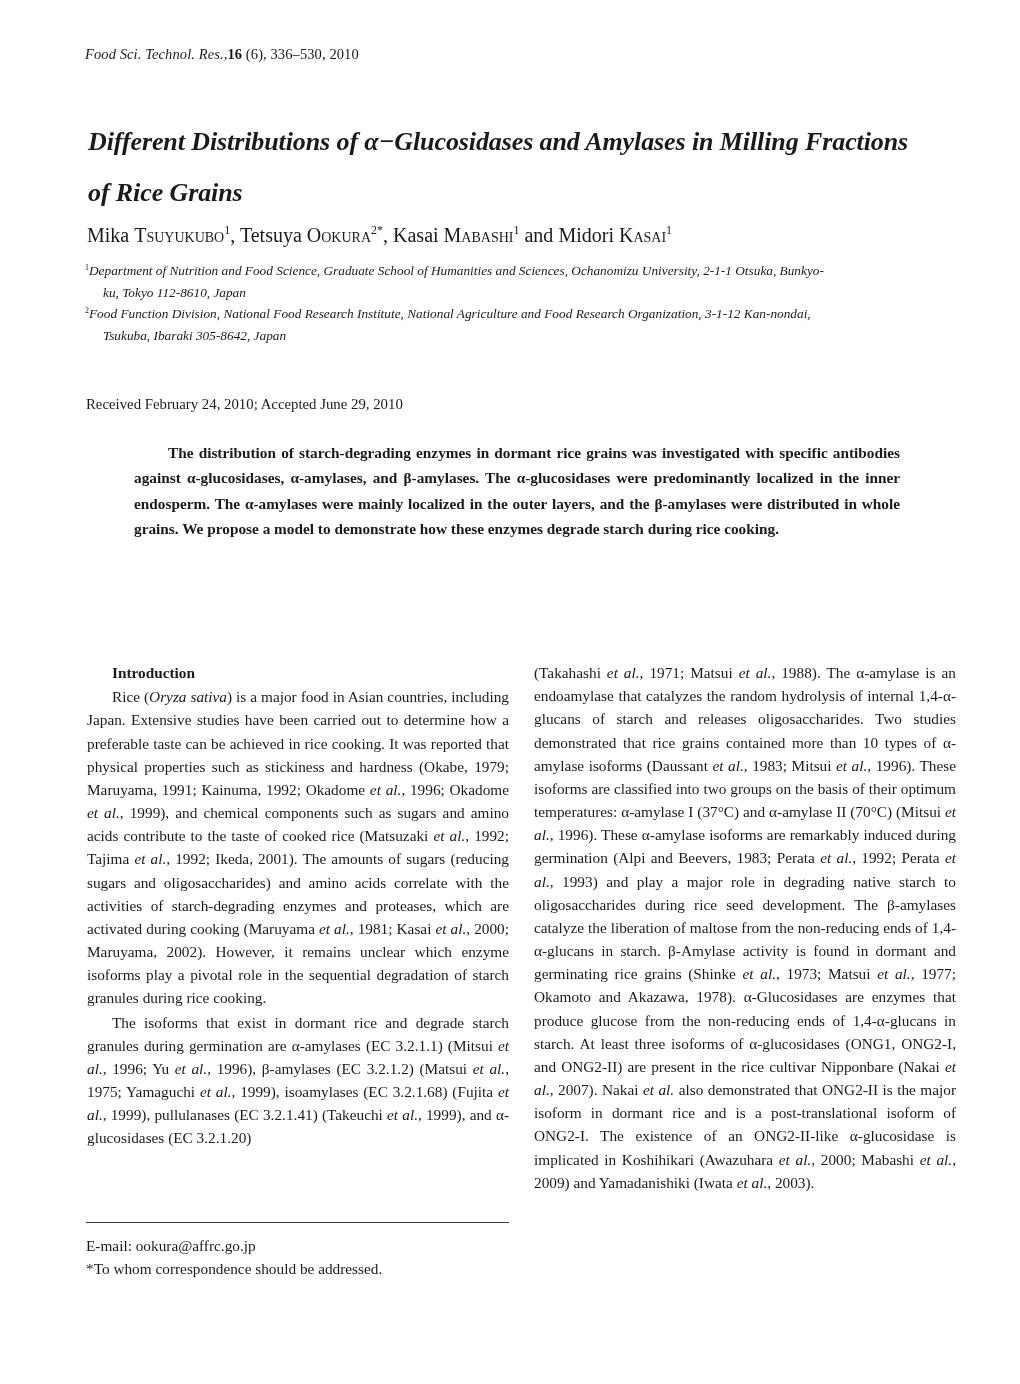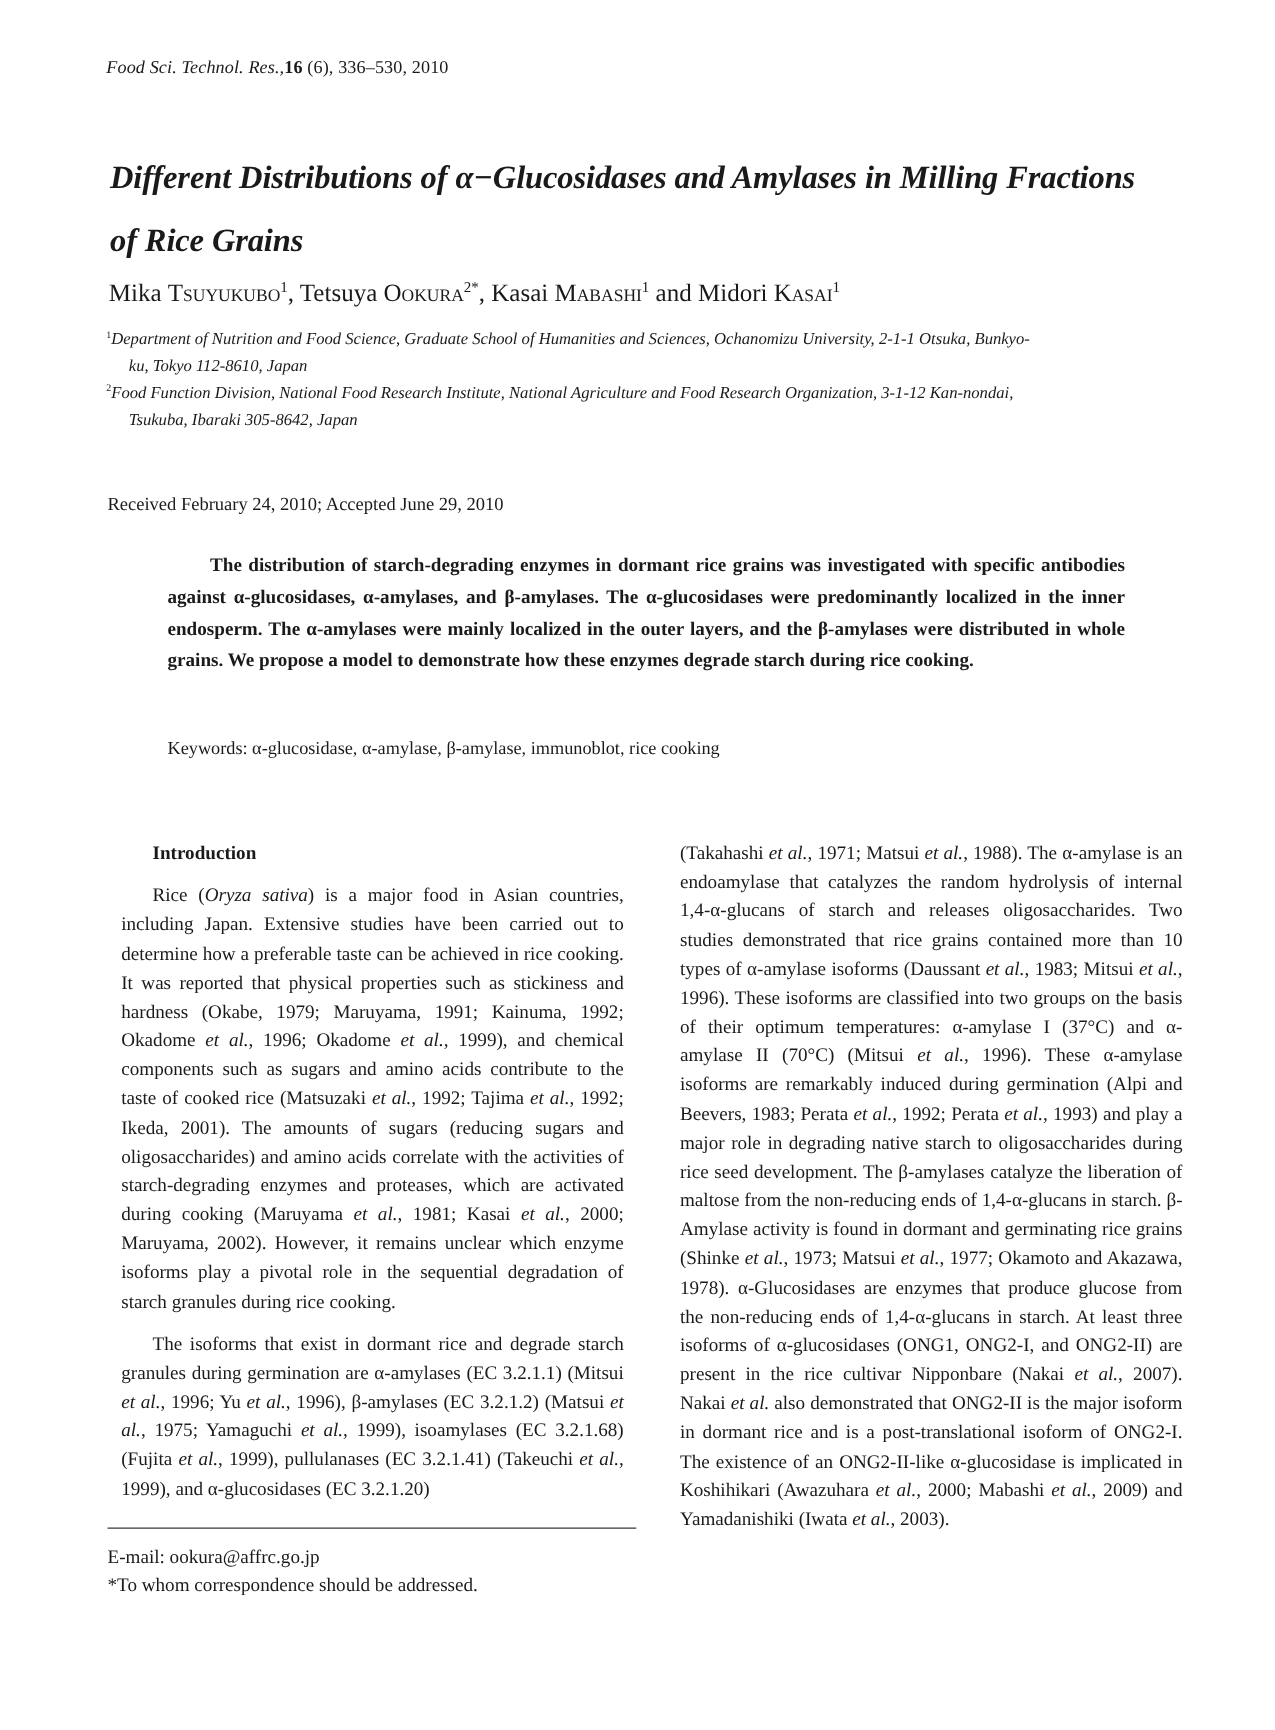--- a/index.html
+++ b/index.html
@@ -129,21 +129,21 @@
   }
   .col.left  { left: 86px; }
   .col.right { left: 533px; }
 
   .sect-head {
     font-weight: bold;
     margin: 0 0 0 0;
     text-align: left;
   }
   .col p {
-    margin: 11px;
+    margin: 1px;
     text-indent: 25px;
   }
   .col p.noindent { text-indent: 0; }
 
   i, .it { font-style: italic; }
 
   
   .footnote {
     position: absolute;
     left: 86px;
@@ -186,21 +186,20 @@
     <div class="affil">
       <sup class="marker">2</sup><span>Food Function Division, National Food Research Institute, National Agriculture and Food Research Organization, 3-1-12 Kan-nondai,</span>
       <span class="cont">Tsukuba, Ibaraki 305-8642, Japan</span>
     </div>
   </div>
 
   <div class="dates">Received February 24, 2010; Accepted June 29, 2010</div>
 
   <div class="abstract">The distribution of starch-degrading enzymes in dormant rice grains was investigated with specific antibodies against α-glucosidases, α-amylases, and β-amylases.  The α-glucosidases were predominantly localized in the inner endosperm. The α-amylases were mainly localized in the outer layers, and the β-amylases were distributed in whole grains.  We propose a model to demonstrate how these enzymes degrade starch during rice cooking.</div>
 
-  <div class="keywords">Keywords: α-glucosidase, α-amylase, β-amylase, immunoblot, rice cooking</div>
 
   <div class="col left">
     <p class="sect-head">Introduction</p>
     <p><span>Rice (</span><i>Oryza sativa</i><span>) is a major food in Asian countries, including Japan.  Extensive studies have been carried out to determine how a preferable taste can be achieved in rice cooking.  It was reported that physical properties such as stickiness and hardness (Okabe, 1979; Maruyama, 1991; Kainuma, 1992; Okadome </span><i>et al.</i><span>, 1996; Okadome </span><i>et al.</i><span>, 1999), and chemical components such as sugars and amino acids contribute to the taste of cooked rice (Matsuzaki </span><i>et al.</i><span>, 1992; Tajima </span><i>et al.</i><span>, 1992; Ikeda, 2001).  The amounts of sugars (reducing sugars and oligosaccharides) and amino acids correlate with the activities of starch-degrading enzymes and proteases, which are activated during cooking (Maruyama </span><i>et al.</i><span>, 1981; Kasai </span><i>et al.</i><span>, 2000; Maruyama, 2002).  However, it remains unclear which enzyme isoforms play a pivotal role in the sequential degradation of starch granules during rice cooking.</span></p>
     <p><span>The isoforms that exist in dormant rice and degrade starch granules during germination are α-amylases (EC 3.2.1.1) (Mitsui </span><i>et al.</i><span>, 1996; Yu </span><i>et al.</i><span>, 1996), β-amylases (EC 3.2.1.2) (Matsui </span><i>et al.</i><span>, 1975; Yamaguchi </span><i>et al.</i><span>, 1999), isoamylases (EC 3.2.1.68) (Fujita </span><i>et al.</i><span>, 1999), pullulanases (EC 3.2.1.41) (Takeuchi </span><i>et al.</i><span>, 1999), and α-glucosidases (EC 3.2.1.20)</span></p>
   </div>
 
   <div class="col right">
     <p class="noindent"><span>(Takahashi </span><i>et al.</i><span>, 1971; Matsui </span><i>et al.</i><span>, 1988).  The α-amylase is an endoamylase that catalyzes the random hydrolysis of internal 1,4-α-glucans of starch and releases oligosaccharides.  Two studies demonstrated that rice grains contained more than 10 types of α-amylase isoforms (Daussant </span><i>et al.</i><span>, 1983; Mitsui </span><i>et al.</i><span>, 1996).  These isoforms are classified into two groups on the basis of their optimum temperatures: α-amylase I (37°C) and α-amylase II (70°C) (Mitsui </span><i>et al.</i><span>, 1996).  These α-amylase isoforms are remarkably induced during germination (Alpi and Beevers, 1983; Perata </span><i>et al.</i><span>, 1992; Perata </span><i>et al.</i><span>, 1993) and play a major role in degrading native starch to oligosaccharides during rice seed development.  The β-amylases catalyze the liberation of maltose from the non-reducing ends of 1,4-α-glucans in starch. β-Amylase activity is found in dormant and germinating rice grains (Shinke </span><i>et al.</i><span>, 1973; Matsui </span><i>et al.</i><span>, 1977; Okamoto and Akazawa, 1978).  α-Glucosidases are enzymes that produce glucose from the non-reducing ends of 1,4-α-glucans in starch.  At least three isoforms of α-glucosidases (ONG1, ONG2-I, and ONG2-II) are present in the rice cultivar Nipponbare (Nakai </span><i>et al.</i><span>, 2007).  Nakai </span><i>et al.</i><span> also demonstrated that ONG2-II is the major isoform in dormant rice and is a post-translational isoform of ONG2-I.  The existence of an ONG2-II-like α-glucosidase is implicated in Koshihikari (Awazuhara </span><i>et al.</i><span>, 2000; Mabashi </span><i>et al.</i><span>, 2009) and Yamadanishiki (Iwata </span><i>et al.</i><span>, 2003).</span></p>
   </div>

